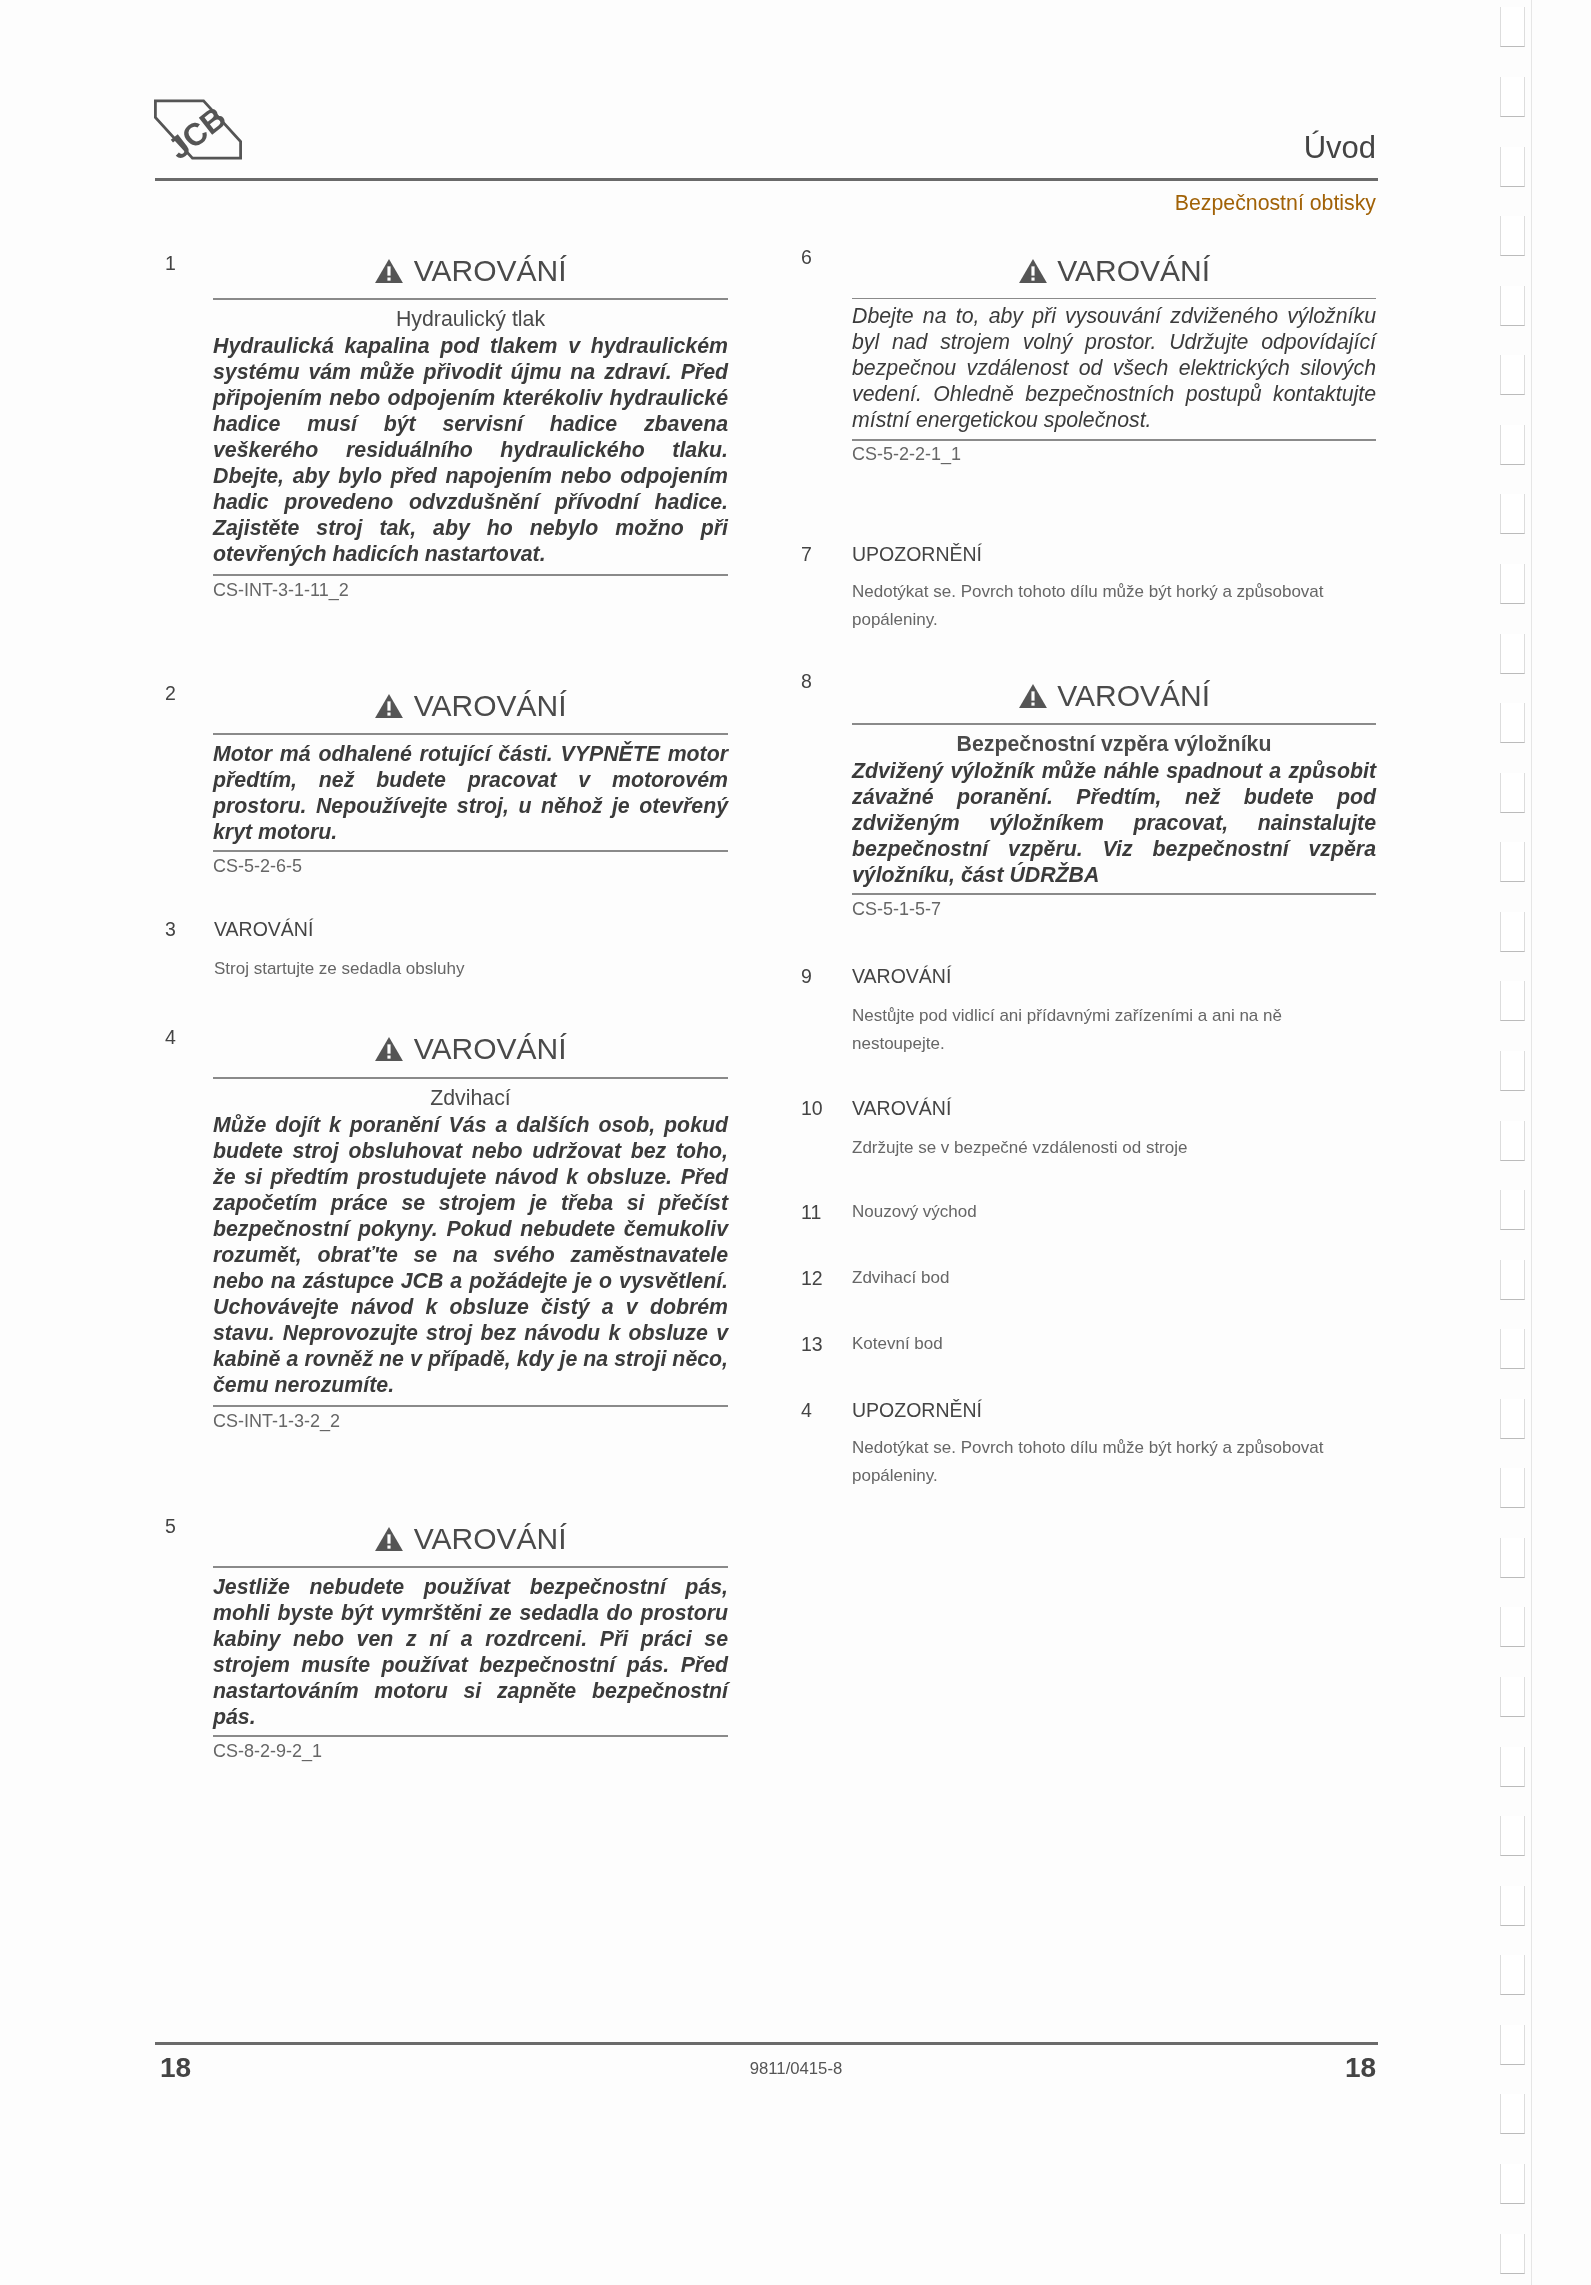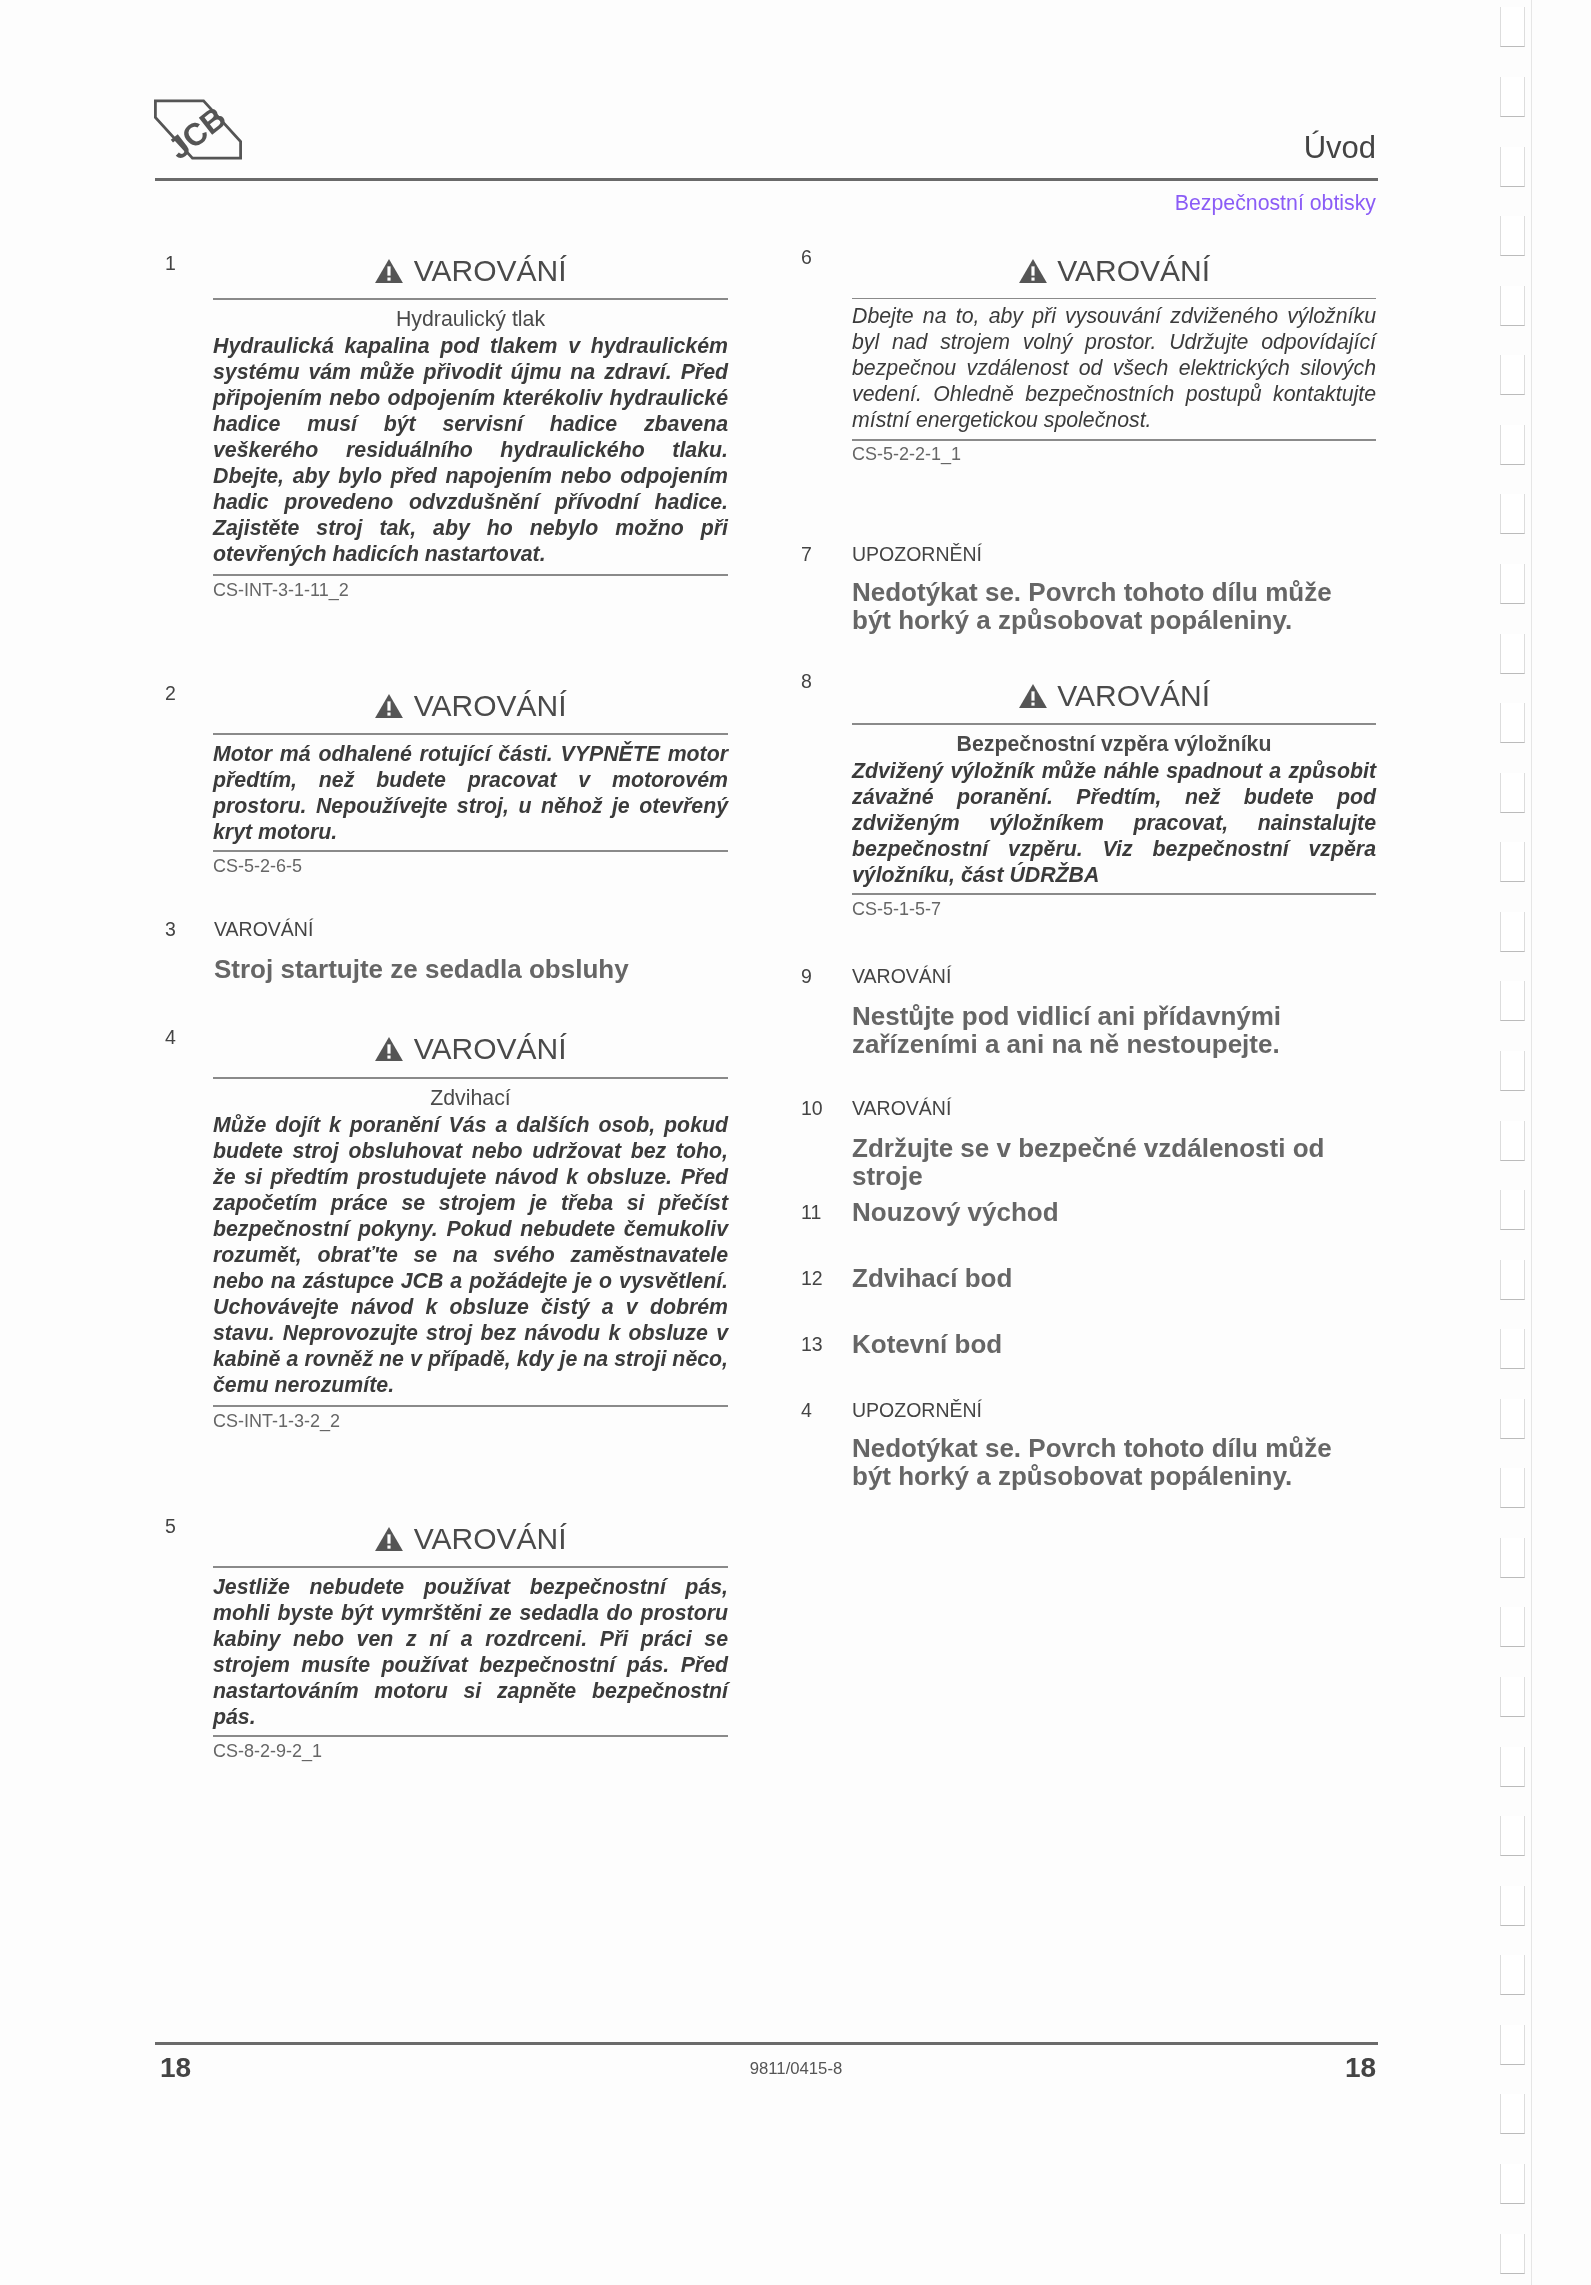--- a/index.html
+++ b/index.html
@@ -5,37 +5,37 @@
   html, body { margin: 0; padding: 0; }
   body {
     width: 1592px; height: 2286px; position: relative; overflow: hidden;
     background: #fdfdfd; color: #3a3a3a;
     font-family: "Liberation Sans", "DejaVu Sans", sans-serif;
   }
   .abs { position: absolute; }
   .logo { left: 148px; top: 97px; width: 100px; height: 65px; }
   .hdr-title { right: 216px; top: 130px; font-size: 31px; color: #444; }
   .hdr-rule { left: 155px; width: 1223px; top: 178px; height: 2.8px; background: #6a6a6a; }
-  .hdr-sub { right: 216px; top: 191px; font-size: 21.3px; color: #8b5cf6; }
+  .hdr-sub { right: 216px; top: 191px; font-size: 21.3px; color: #a16207; }
 
   .num { font-size: 19.5px; color: #444; }
   .col { position: absolute; }
   .colL { left: 213px; width: 515px; }
   .colR { left: 852px; width: 524px; }
 
   .warn-title { text-align: center; font-size: 30px; color: #4a4a4a; height: 41px; line-height: 41px; }
   .warn-title .tri { display: inline-block; vertical-align: -2.8px; margin-right: 9.3px; }
   .rule { height: 1.9px; background: #8a8a8a; margin: 0; }
   .w-sub { text-align: center; font-size: 21.3px; color: #4a4a4a; line-height: 27px; margin-top: 5.6px; }
   .w-body { text-align: justify; font-size: 21.3px; line-height: 26px; color: #3b3b3b; font-weight: 700; text-align-last: left; font-style: italic; }
   .w-body.light { font-weight: 400; }
   .w-code { font-size: 18px; color: #666; margin-top: 3.7px; }
 
   .plain-h { font-size: 19.5px; color: #444; }
-  .plain-b { font-size: 26px; color: #666; line-height: 28px; font-weight: 700; }
+  .plain-b { font-size: 17px; color: #666; line-height: 28px; font-weight: 400; }
 
   .ftr-rule { left: 155px; width: 1223px; top: 2042px; height: 2.8px; background: #6a6a6a; }
   .ftr-pg { font-size: 28px; color: #444; top: 2052px; font-weight: 700; }
   .ftr-doc { left: 0; width: 1592px; text-align: center; top: 2059px; font-size: 16.7px; color: #555; }
 
   .hole { position: absolute; left: 1500px; width: 23px; height: 39px;
           border: 0.9px solid #ddd; border-bottom: 1.9px solid #bbb; border-top: none; background: #fff; }
   .page-edge { position: absolute; left: 1531px; top: 0; width: 0.9px; height: 2286px; background: #e6e6e6; }
 </style>
 </head>

